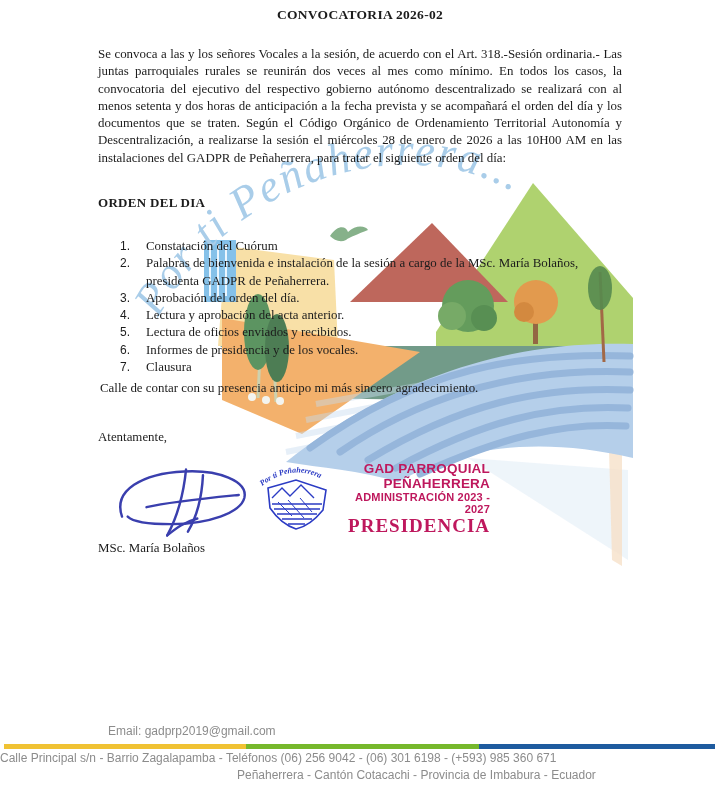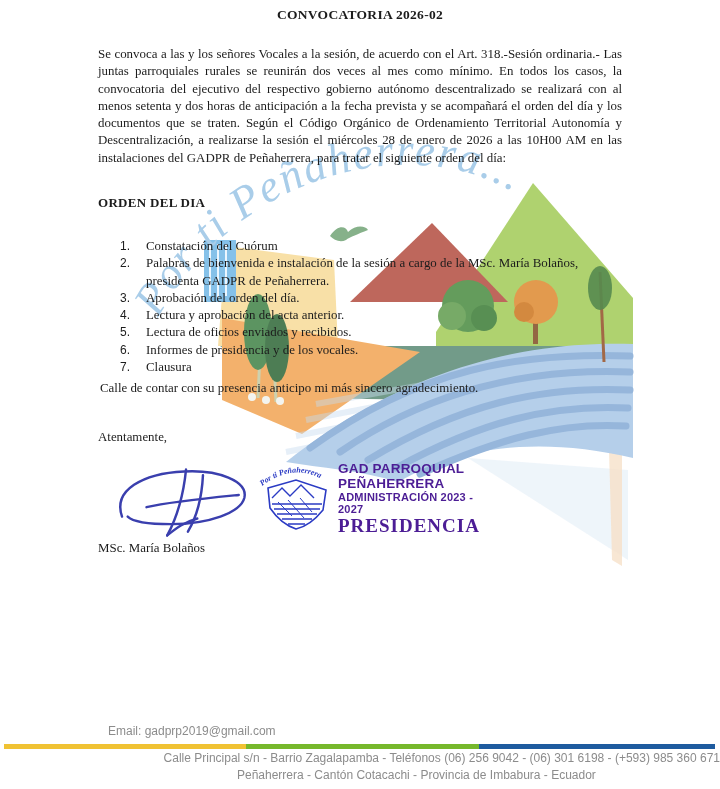--- a/index.html
+++ b/index.html
@@ -27,38 +27,38 @@
   ol.agenda li { counter-increment:n; position:relative; padding-left:48px; }
   ol.agenda li::before {
     content:counter(n) "."; position:absolute; left:22px; top:0;
     font-family:"Liberation Sans", sans-serif; font-size:12px;
   }
   .closing { position:absolute; top:381px; left:100px; width:522px; font-size:12.9px; }
   .salutation { position:absolute; top:430px; left:98px; font-size:12.9px; }
   .signature-svg { position:absolute; top:462px; left:102px; }
   .stamp { position:absolute; top:458px; left:258px; display:flex; align-items:flex-start; }
   .stamp-text {
-    width:152px; margin-left:4px; margin-top:4px; text-align:left;
-    font-family:"Liberation Sans", sans-serif; color:#4c1d95; line-height:1.08;
+    width:152px; margin-left:4px; margin-top:4px; text-align:right;
+    font-family:"Liberation Sans", sans-serif; color:#be185d; line-height:1.08;
   }
   .stamp-l1, .stamp-l2 { font-size:13.5px; font-weight:bold; letter-spacing:.2px; }
   .stamp-l3 { font-size:11px; font-weight:bold; letter-spacing:.2px; margin-top:1px; }
   .stamp-l4 {
     font-family:"Liberation Serif", serif; font-size:19px; font-weight:bold;
     letter-spacing:1px; margin-top:0px;
   }
   .sig-name  { position:absolute; top:540px; left:98px; font-size:12.9px; line-height:17px; }
   .sig-title { position:absolute; top:557px; left:98px; font-size:12.9px; line-height:17px; }
   .wm { position:absolute; top:0; left:0; pointer-events:none; }
   .footer-bar { position:absolute; top:744px; left:4px; right:5px; height:4.5px; display:flex; }
   .footer-bar .seg1 { width:34%; }
   .footer-bar .seg2 { width:32.8%; }
   .footer-bar .seg3 { width:33.2%; }
   .footer-line1 {
-    position:absolute; top:751px; left:0; width:720px; text-align:right;
+    position:absolute; top:751px; left:0; width:720px; text-align:left;
     font-family:"Liberation Sans", sans-serif; font-size:12px; color:#8c8c8c;
   }
   .footer-line2-left {
     position:absolute; top:724px; left:108px; white-space:nowrap;
     font-family:"Liberation Sans", sans-serif; font-size:12px; color:#8c8c8c;
   }
   .footer-line2-right {
     position:absolute; top:768px; left:237px; white-space:nowrap;
     font-family:"Liberation Sans", sans-serif; font-size:12px; color:#8c8c8c;
   }

